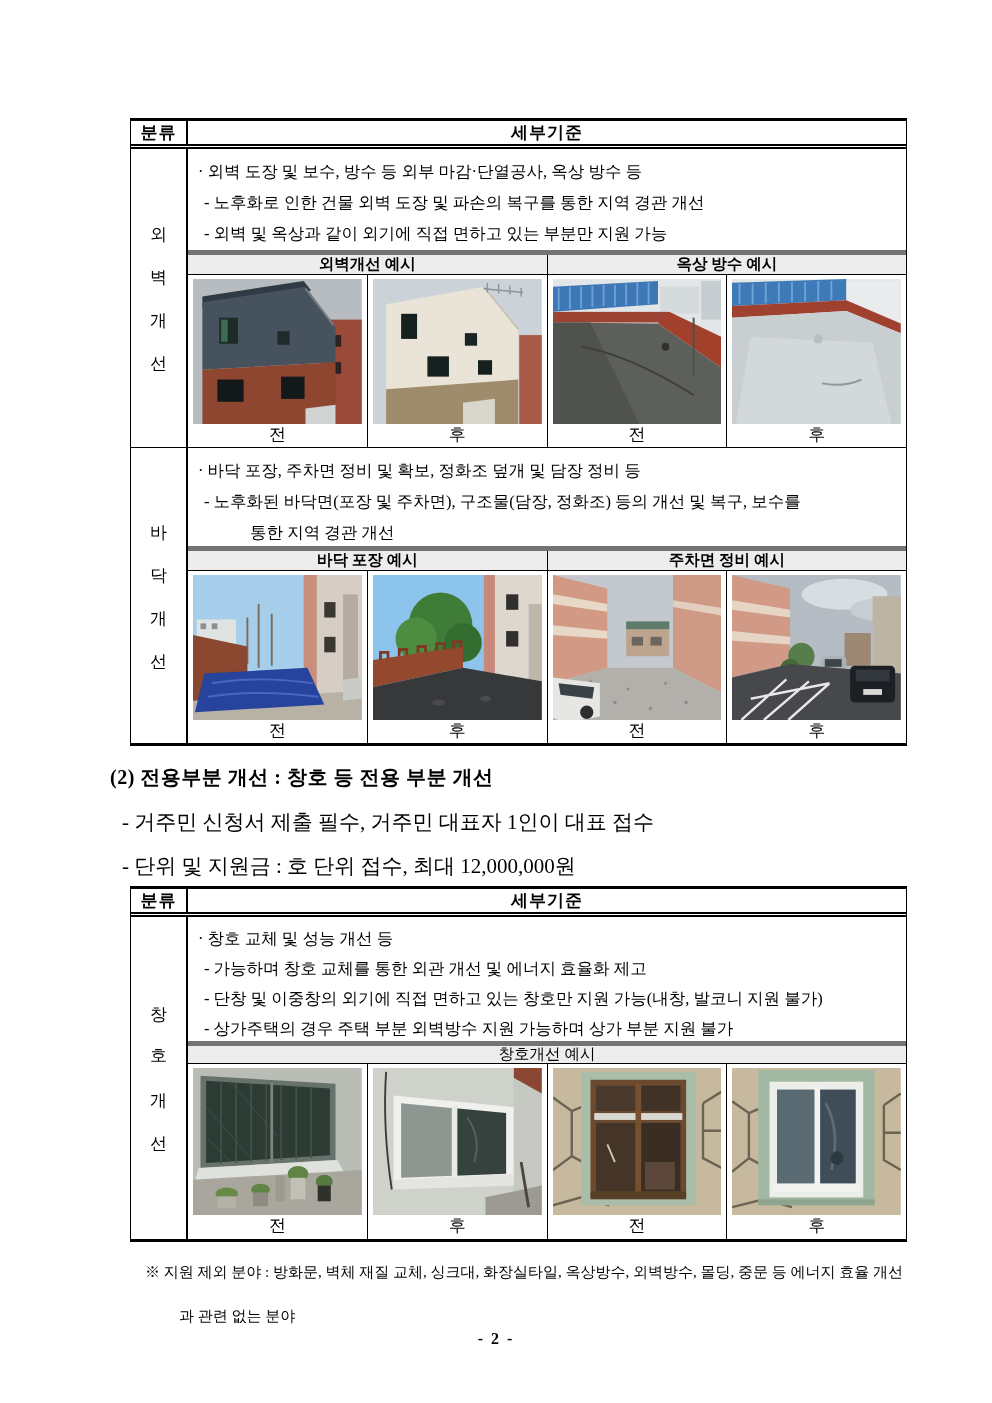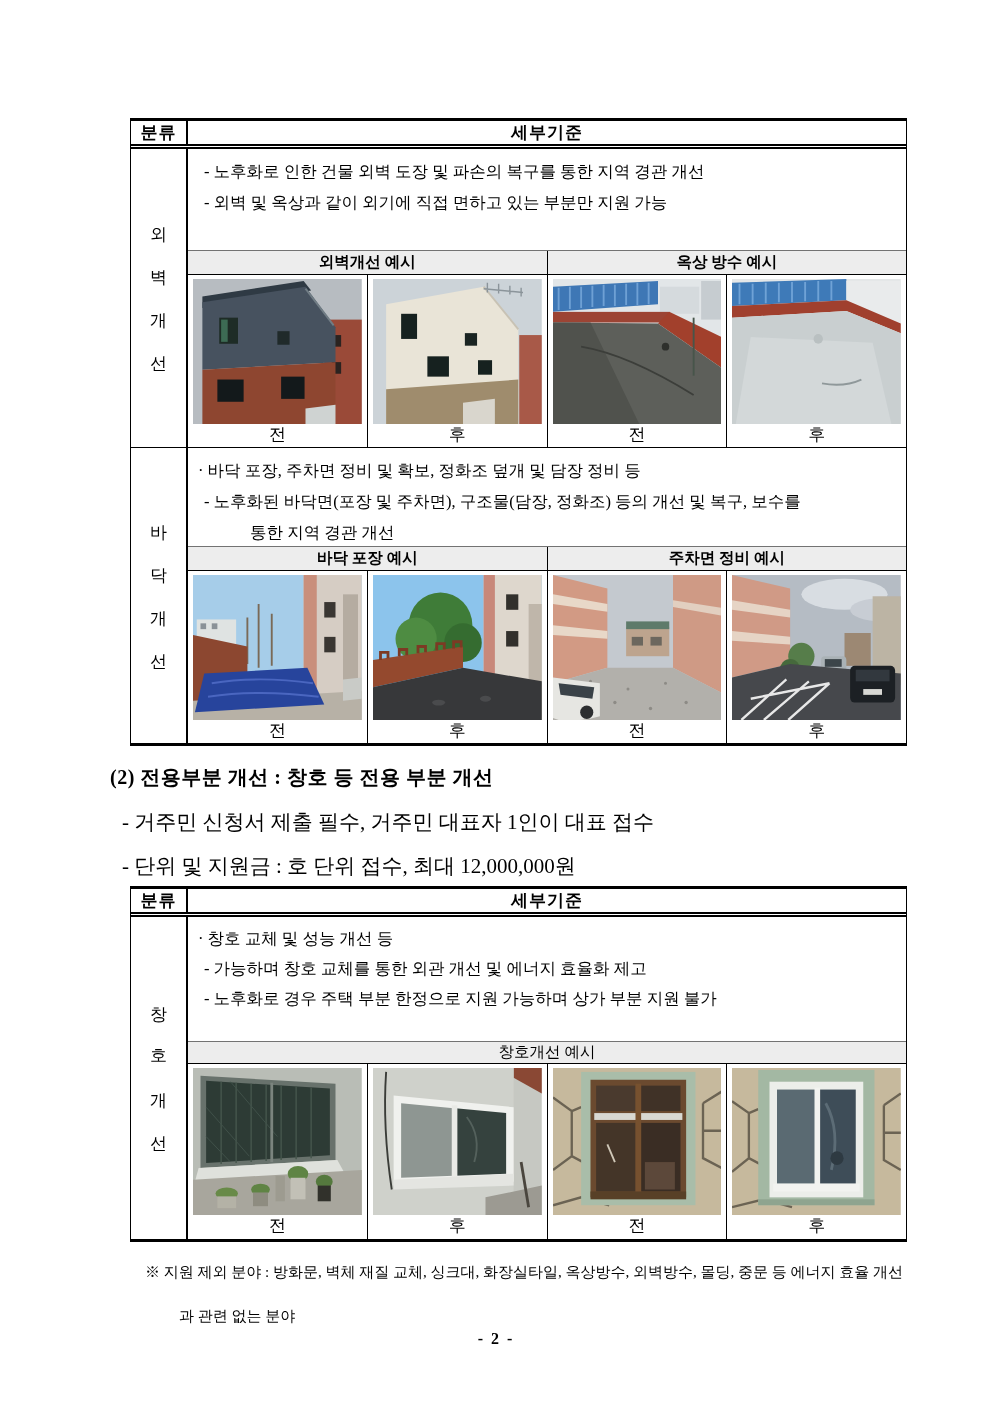--- a/index.html
+++ b/index.html
@@ -34,21 +34,21 @@
     padding-top:4px;
   }
   .content { flex:1; display:flex; flex-direction:column; }
   .bullets { font-size:16.5px; line-height:31px; padding-top:7px; padding-bottom:5px; }
   .bl { white-space:nowrap; }
   .bl.b0 { padding-left:10px; }
   .bl.b1 { padding-left:16px; }
   .bl.b2 { padding-left:62px; }
   .subhead {
     display:flex; height:25px; background:#ededed;
-    border-top:1px solid #737373; border-bottom:1px solid #000;
+    border-top:5px solid #737373; border-bottom:1px solid #000;
   }
   .subcell {
     flex:1; display:flex; align-items:center; justify-content:center;
     font-weight:bold; font-size:15.5px;
   }
   .subcell + .subcell { border-left:1px solid #000; }
   .photorow { display:flex; }
   .pcol { flex:1; display:flex; flex-direction:column; }
   .pcol + .pcol { border-left:1px solid #000; }
   .pimg { height:149px; padding:4px 5px 0 5px; }
@@ -85,20 +85,21 @@
       <div class="th cat">분류</div>
       <div class="th crit">세부기준</div>
     </div>
 
     <div class="trow">
       <div class="catcell">
         <div class="vcat">외벽개선</div>
       </div>
       <div class="content">
         <div class="bullets" style="height:101px;">
+          <div class="bl b0">· 외벽 도장 및 보수, 방수 등 외부 마감·단열공사, 옥상 방수 등</div>
           <div class="bl b1">- 노후화로 인한 건물 외벽 도장 및 파손의 복구를 통한 지역 경관 개선</div>
           <div class="bl b1">- 외벽 및 옥상과 같이 외기에 직접 면하고 있는 부분만 지원 가능</div>
         </div>
         <div class="subhead">
           <div class="subcell">외벽개선 예시</div>
           <div class="subcell">옥상 방수 예시</div>
         </div>
         <div class="photorow">
           <div class="pcol">
             <div class="pimg">
@@ -302,21 +303,22 @@
       <div class="th crit">세부기준</div>
     </div>
     <div class="trow">
       <div class="catcell">
         <div class="vcat">창호개선</div>
       </div>
       <div class="content">
         <div class="bullets" style="height:124px; line-height:30px;">
           <div class="bl b0">· 창호 교체 및 성능 개선 등</div>
           <div class="bl b1">- 가능하며 창호 교체를 통한 외관 개선 및 에너지 효율화 제고</div>
-          <div class="bl b1">- 노후화로 경우 주택 부분 한정으로 지원 가능하며 상가 부분 지원 불가</div>
+          <div class="bl b1">- 단창 및 이중창의 외기에 직접 면하고 있는 창호만 지원 가능(내창, 발코니 지원 불가)</div>
+          <div class="bl b1">- 상가주택의 경우 주택 부분 외벽방수 지원 가능하며 상가 부분 지원 불가</div>
         </div>
         <div class="subhead" style="height:23px;">
           <div class="subcell" style="font-weight:normal;">창호개선 예시</div>
         </div>
         <div class="photorow">
           <div class="pcol">
             <div class="pimg" style="height:151px;">
               <svg viewBox="0 0 180 150" preserveAspectRatio="none" role="img">
                 <rect width="180" height="150" fill="#b9bdb6"></rect>
                 <polygon points="8,8 152,16 152,94 8,102" fill="#68726c"></polygon>

